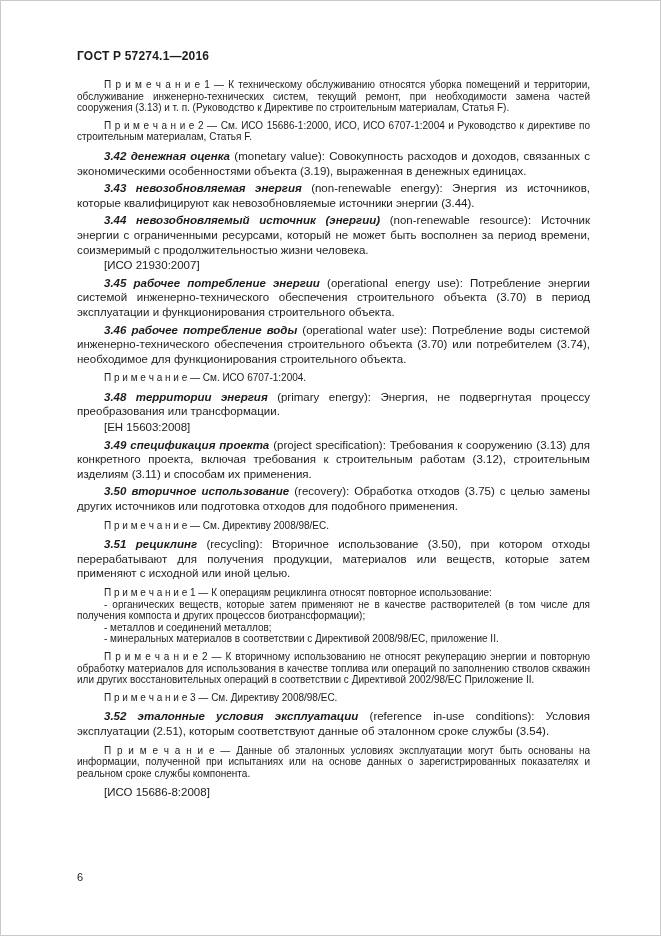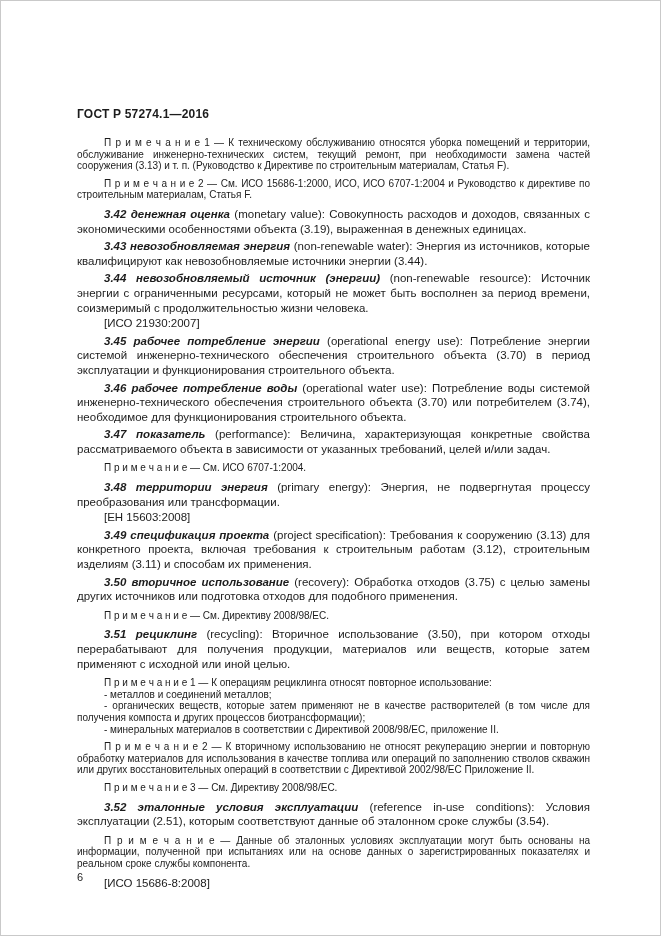--- a/index.html
+++ b/index.html
@@ -8,22 +8,21 @@
     height: 936px;
     background: #ffffff;
     font-family: "Liberation Sans", sans-serif;
     color: #1c1c1c;
     box-sizing: border-box;
     border: 1px solid #c9c9c9;
     position: relative;
     overflow: hidden;
   }
   .page {
-    padding: 64px 70px 0 76px;
-    margin-top: 42px;
+    padding: 48px 70px 0 76px;
   }
   .doc-header {
     font-weight: bold;
     font-size: 12px;
     letter-spacing: 0.2px;
     margin: 0 0 16px 0;
   }
   p { margin: 0; text-align: justify; }
   .def {
     font-size: 11.5px;
@@ -58,48 +57,47 @@
 <div class="page">
 
   <p class="doc-header">ГОСТ Р 57274.1—2016</p>
 
   <p class="note"><span class="note-label">П р и м е ч а н и е  1 —</span> <span>К техническому обслуживанию относятся уборка помещений и территории, обслуживание инженерно-технических систем, текущий ремонт, при необходимости замена частей сооружения (3.13) и т. п. (Руководство к Директиве по строительным материалам, Статья F).</span></p>
 
   <p class="note"><span class="note-label">П р и м е ч а н и е  2 —</span> <span>См. ИСО 15686-1:2000, ИСО, ИСО 6707-1:2004 и Руководство к директиве по строительным материалам, Статья F.</span></p>
 
   <p class="def"><b class="term"><span>3.42</span> <span>денежная оценка</span></b> <span>(monetary value):</span> <span>Совокупность расходов и доходов, связанных с экономическими особенностями объекта (3.19), выраженная в денежных единицах.</span></p>
 
-  <p class="def"><b class="term"><span>3.43</span> <span>невозобновляемая энергия</span></b> <span>(non-renewable water):</span> <span>Энергия из источников, которые квалифицируют как невозобновляемые источники энергии (3.44).</span></p>
+  <p class="def"><b class="term"><span>3.43</span> <span>невозобновляемая энергия</span></b> <span>(non-renewable energy):</span> <span>Энергия из источников, которые квалифицируют как невозобновляемые источники энергии (3.44).</span></p>
 
   <p class="def"><b class="term"><span>3.44</span> <span>невозобновляемый источник (энергии)</span></b> <span>(non-renewable resource):</span> <span>Источник энергии с ограниченными ресурсами, который не может быть восполнен за период времени, соизмеримый с продолжительностью жизни человека.</span></p>
   <p class="ref">[ИСО 21930:2007]</p>
 
   <p class="def"><b class="term"><span>3.45</span> <span>рабочее потребление энергии</span></b> <span>(operational energy use):</span> <span>Потребление энергии системой инженерно-технического обеспечения строительного объекта (3.70) в период эксплуатации и функционирования строительного объекта.</span></p>
 
   <p class="def"><b class="term"><span>3.46</span> <span>рабочее потребление воды</span></b> <span>(operational water use):</span> <span>Потребление воды системой инженерно-технического обеспечения строительного объекта (3.70) или потребителем (3.74), необходимое для функционирования строительного объекта.</span></p>
 
-  <p class="def"><b class="term"><span>3.47</span> <span>показатель</span></b> <span>(performance):</span> <span>Величина, характеризующая конкретные свойства рассматриваемого объекта в зависимости от указанных требований, целей и/или задач.</span></p>
 
   <p class="note"><span class="note-label">П р и м е ч а н и е —</span> <span>См. ИСО 6707-1:2004.</span></p>
 
   <p class="def"><b class="term"><span>3.48</span> <span>территории энергия</span></b> <span>(primary energy):</span> <span>Энергия, не подвергнутая процессу преобразования или трансформации.</span></p>
   <p class="ref">[ЕН 15603:2008]</p>
 
   <p class="def"><b class="term"><span>3.49</span> <span>спецификация проекта</span></b> <span>(project specification):</span> <span>Требования к сооружению (3.13) для конкретного проекта, включая требования к строительным работам (3.12), строительным изделиям (3.11) и способам их применения.</span></p>
 
   <p class="def"><b class="term"><span>3.50</span> <span>вторичное использование</span></b> <span>(recovery):</span> <span>Обработка отходов (3.75) с целью замены других источников или подготовка отходов для подобного применения.</span></p>
 
   <p class="note"><span class="note-label">П р и м е ч а н и е —</span> <span>См. Директиву 2008/98/ЕС.</span></p>
 
   <p class="def"><b class="term"><span>3.51</span> <span>рециклинг</span></b> <span>(recycling):</span> <span>Вторичное использование (3.50), при котором отходы перерабатывают для получения продукции, материалов или веществ, которые затем применяют с исходной или иной целью.</span></p>
 
   <div class="note">
     <p class="note-line"><span class="note-label">П р и м е ч а н и е  1 —</span> <span>К операциям рециклинга относят повторное использование:</span></p>
+    <p class="note-line">- органических веществ, которые затем применяют не в качестве растворителей (в том числе для получения компоста и других процессов биотрансформации);</p>
     <p class="note-line">- металлов и соединений металлов;</p>
-    <p class="note-line">- органических веществ, которые затем применяют не в качестве растворителей (в том числе для получения компоста и других процессов биотрансформации);</p>
     <p class="note-line">- минеральных материалов в соответствии с Директивой 2008/98/ЕС, приложение II.</p>
   </div>
 
   <p class="note"><span class="note-label">П р и м е ч а н и е  2 —</span> <span>К вторичному использованию не относят рекуперацию энергии и повторную обработку материалов для использования в качестве топлива или операций по заполнению стволов скважин или других восстановительных операций в соответствии с Директивой 2002/98/ЕС Приложение II.</span></p>
 
   <p class="note"><span class="note-label">П р и м е ч а н и е  3 —</span> <span>См. Директиву 2008/98/ЕС.</span></p>
 
   <p class="def"><b class="term"><span>3.52</span> <span>эталонные условия эксплуатации</span></b> <span>(reference in-use conditions):</span> <span>Условия эксплуатации (2.51), которым соответствуют данные об эталонном сроке службы (3.54).</span></p>
 
   <p class="note"><span class="note-label">П р и м е ч а н и е —</span> <span>Данные об эталонных условиях эксплуатации могут быть основаны на информации, полученной при испытаниях или на основе данных о зарегистрированных показателях и реальном сроке службы компонента.</span></p>

